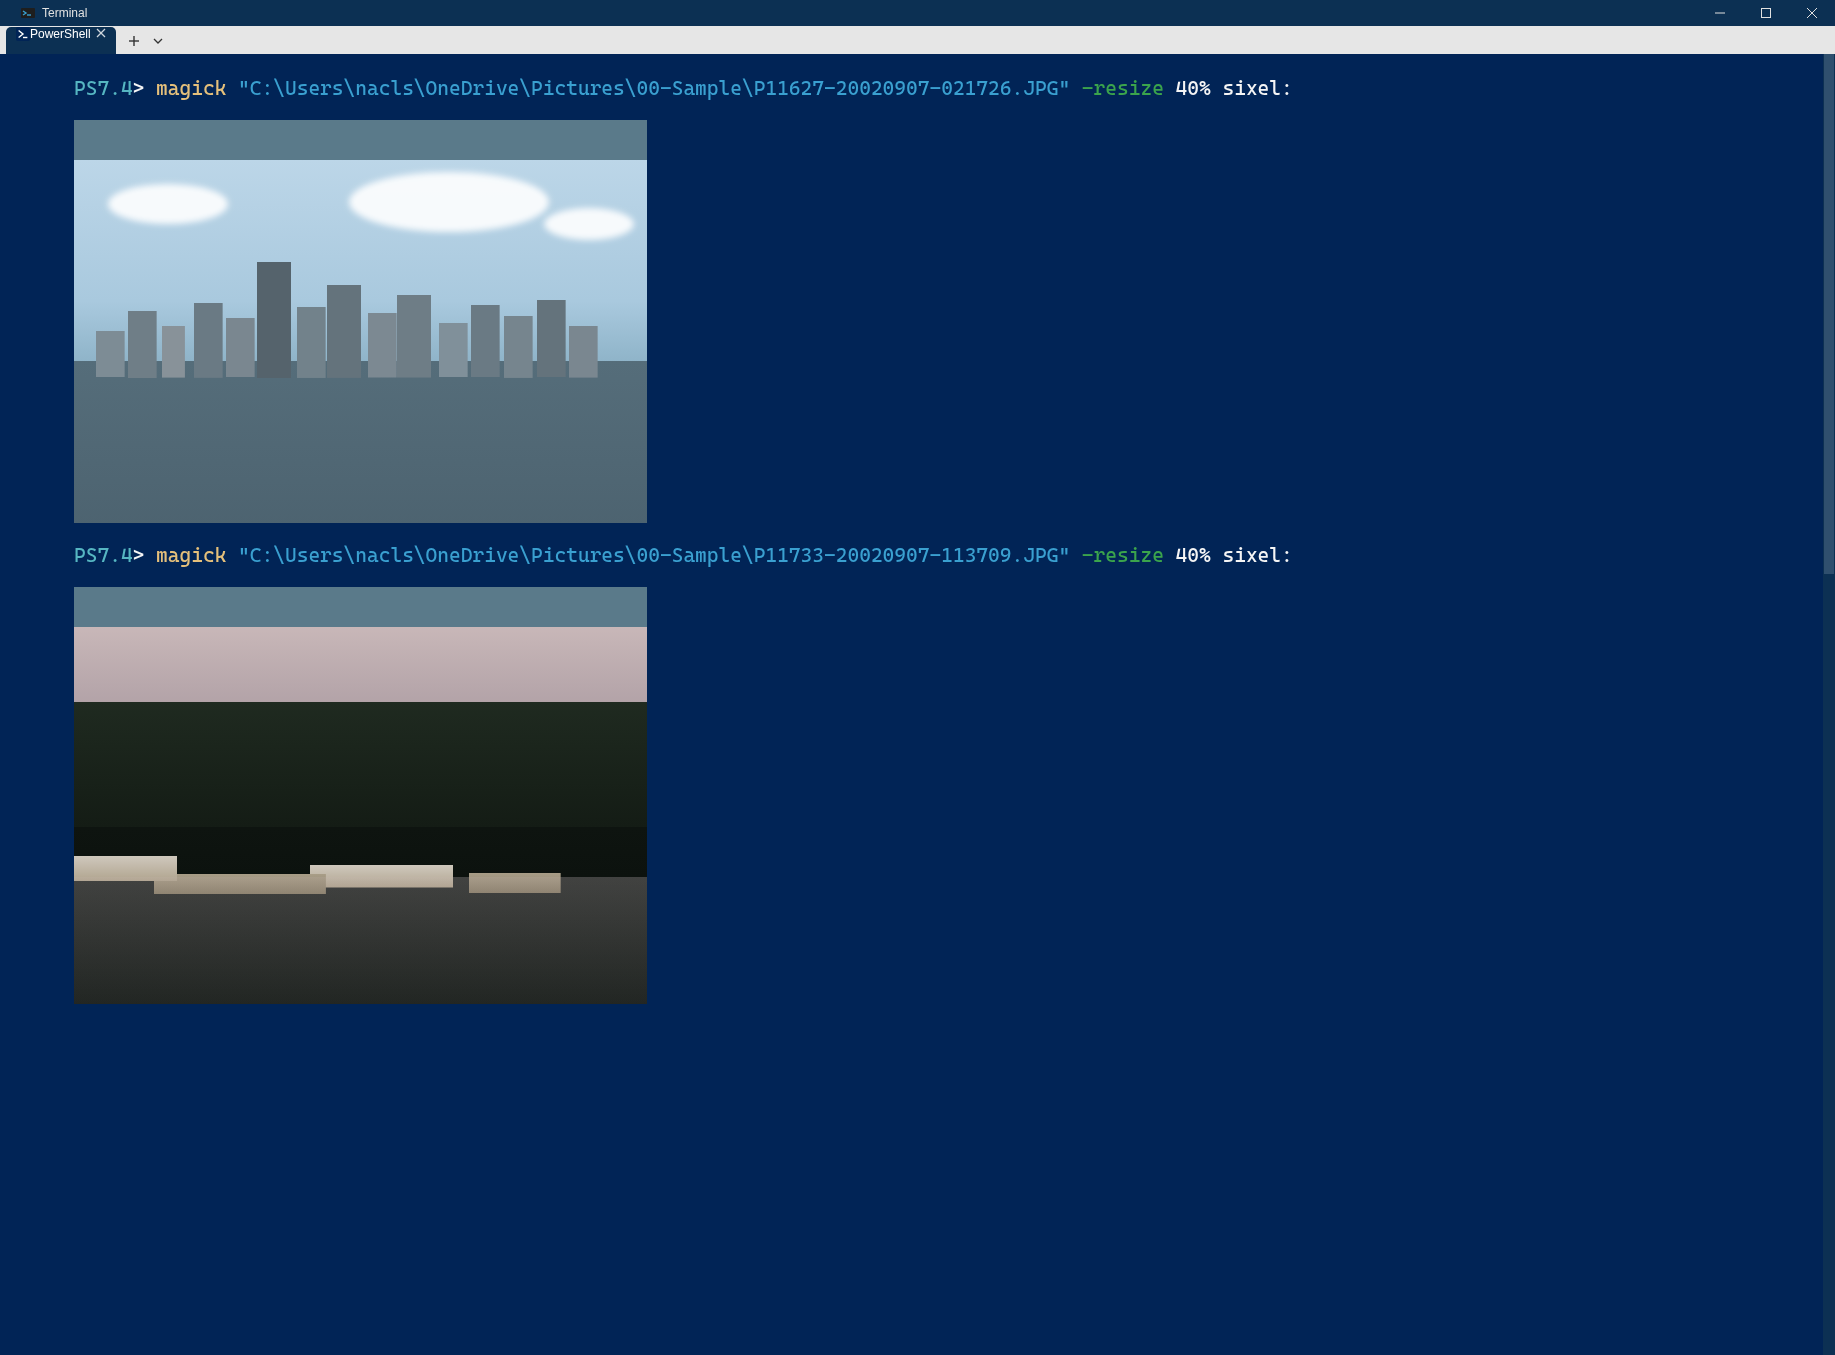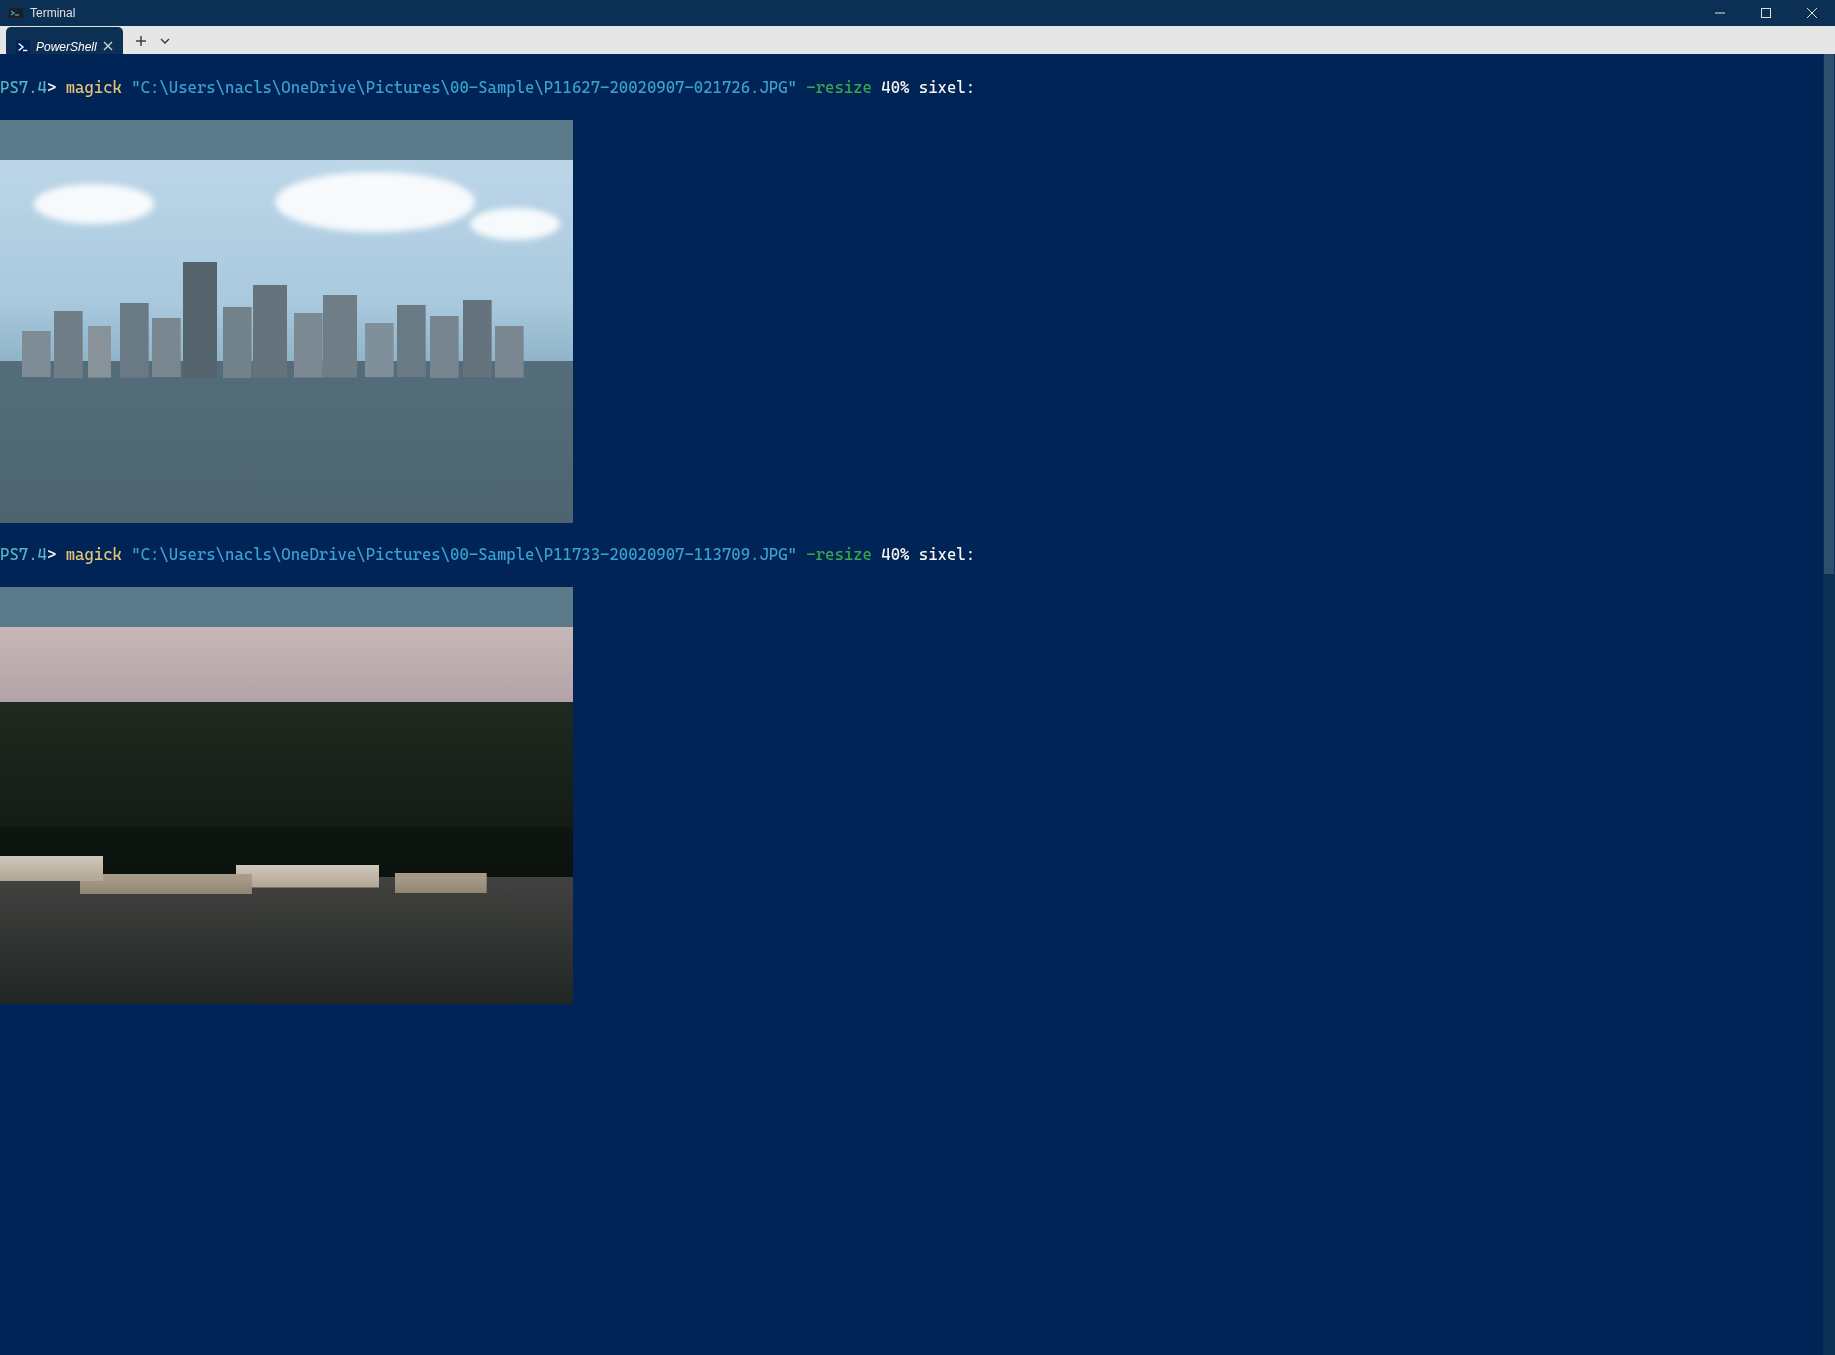--- a/index.html
+++ b/index.html
@@ -5,21 +5,21 @@
   * { margin: 0; padding: 0; box-sizing: border-box; }
   html, body { width: 100%; height: 100%; background: #0c3053; }
   body { font-family: "Segoe UI", sans-serif; overflow: hidden; }
 
   
   .titlebar {
     height: 26px;
     background: #0c3053;
     display: flex;
     align-items: center;
-    padding-left: 8px;
+    padding-left: 20px;
     color: #e0e0e0;
     font-size: 12px;
     user-select: none;
   }
   .titlebar-icon {
     width: 16px; height: 16px; margin-right: 6px;
     display: flex; align-items: center; justify-content: center;
   }
   .window-controls {
     margin-left: auto;
@@ -39,29 +39,27 @@
     background: #e6e6e6;
     display: flex;
     align-items: flex-end;
     user-select: none;
   }
   .tab {
     height: 27px;
     background: #0c3053;
     color: #fff;
     display: flex;
-    align-items: flex-end;
+    align-items: flex-start;
     padding: 0 10px;
     font-size: 12px;
     border-top-left-radius: 5px;
     border-top-right-radius: 5px;
     margin-left: 6px;
-    gap: 6px;
     min-width: 110px;
-    font-style: italic;
   }
   .tab-icon { width: 14px; height: 14px; display:flex; align-items:center; justify-content:center;}
   .tab-close { margin-left: auto; opacity: .8; }
   .tab-add {
     width: 28px; height: 26px;
     display: flex; align-items: center; justify-content: center;
     color: #333;
     font-size: 14px;
     margin-left: 4px;
   }
@@ -73,26 +71,27 @@
   }
 
   
   .terminal-wrap {
     position: relative;
     height: calc(100% - 54px);
     background: #012456;
     overflow: hidden;
   }
   .terminal {
-    padding: 4px 0 0 0;
+    padding: 4px 0 0 26px;
     font-family: "Cascadia Mono", Consolas, "Courier New", monospace;
-    font-size: 16px;
+    font-size: 20px;
     line-height: 20px;
     white-space: pre;
     color: #e5e5e5;
+    margin-left: 48px;
   }
   .scrollbar {
     position: absolute; right: 0; top: 0; bottom: 0;
     width: 12px; background: #0c3053;
   }
   .scrollbar-thumb {
     position: absolute; left: 1px; right: 1px;
     top: 0; height: 40%;
     background: #2f4f6e;
     border-radius: 0;

